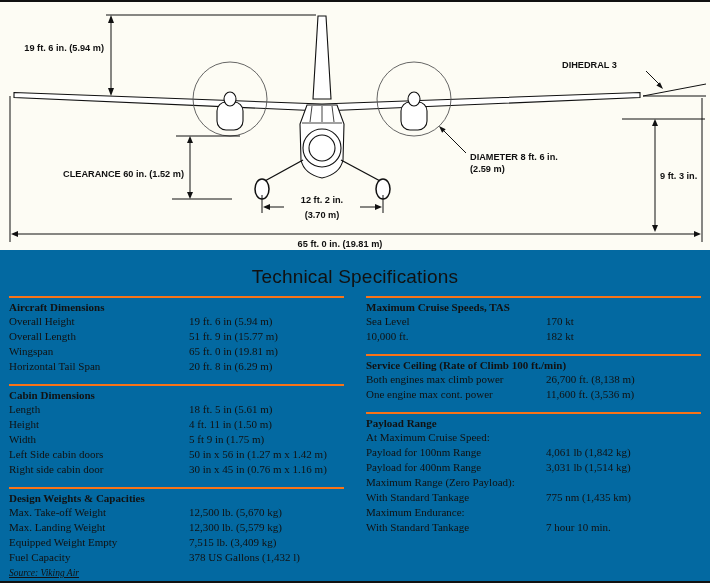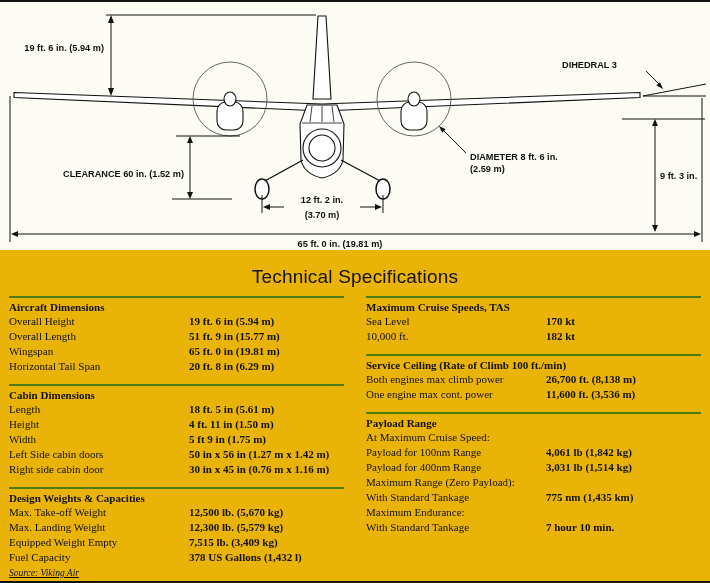--- a/index.html
+++ b/index.html
@@ -1,41 +1,41 @@
 <!DOCTYPE html>
 <html><head>
 <meta charset="utf-8">
 <style>
   * { margin:0; padding:0; box-sizing:border-box; }
   body { background:#e8e8e8; font-family:"Liberation Serif", serif; }
   .page {
     width:710px; height:583px; position:relative;
-    background:#eab308;
+    background:#0369a1;
     border-top:2px solid #111; border-bottom:2px solid #111;
     overflow:hidden;
   }
   .diagram-area { width:710px; height:248px; background:#fdfcf4; }
   .dim-label { font:bold 9.2px "Liberation Sans", sans-serif; fill:#111; }
   .title {
     text-align:center; font:19px "Liberation Sans", sans-serif;
     color:#111; padding:16px 0 8px 0; letter-spacing:0.2px;
   }
   .columns { display:flex; gap:22px; padding:0 9px; }
   .col { flex:1; min-width:0; }
   .section { margin-bottom:9px; }
   .section-heading {
-    border-top:2px solid #4d7c0f;
+    border-top:2px solid #f97316;
     font:bold 11px "Liberation Serif", serif; color:#111;
     padding:3px 0 2px 0;
   }
   .row {
     position:relative; height:15px; line-height:15px;
     font:11px "Liberation Serif", serif; color:#111; white-space:nowrap;
   }
-  .row .val { position:absolute; left:180px; top:0;font-weight:bold; }
+  .row .val { position:absolute; left:180px; top:0; }
   .source {
     position:absolute; left:9px; bottom:3px;
     font:italic 9.5px "Liberation Serif", serif; color:#111;text-decoration:underline;
   }
 </style>
 </head>
 <body>
 
 <div class="page">
 

